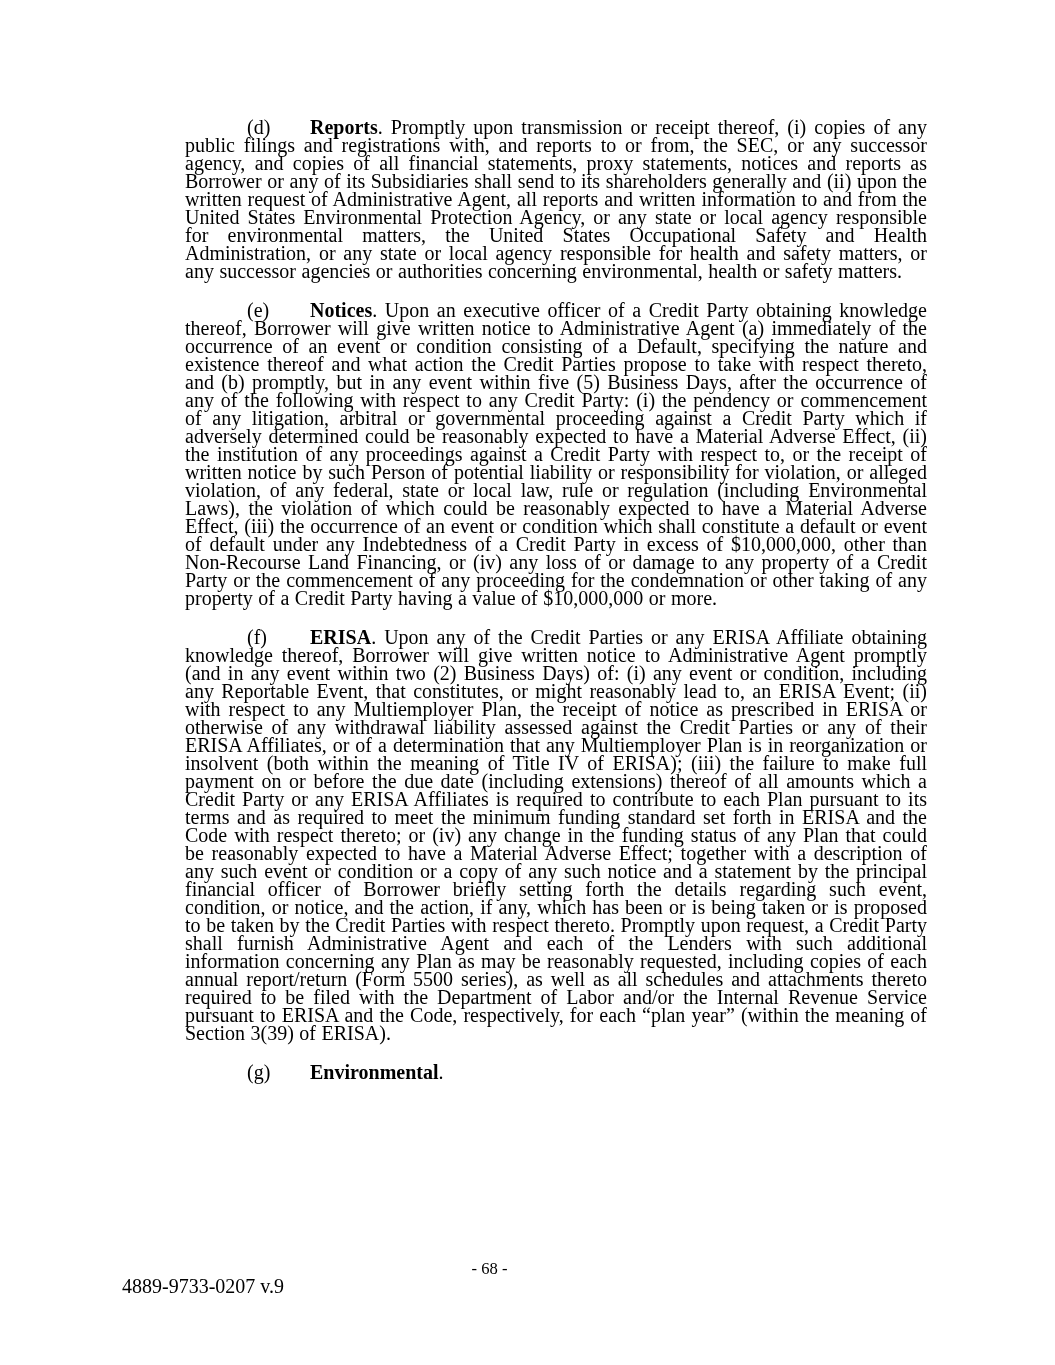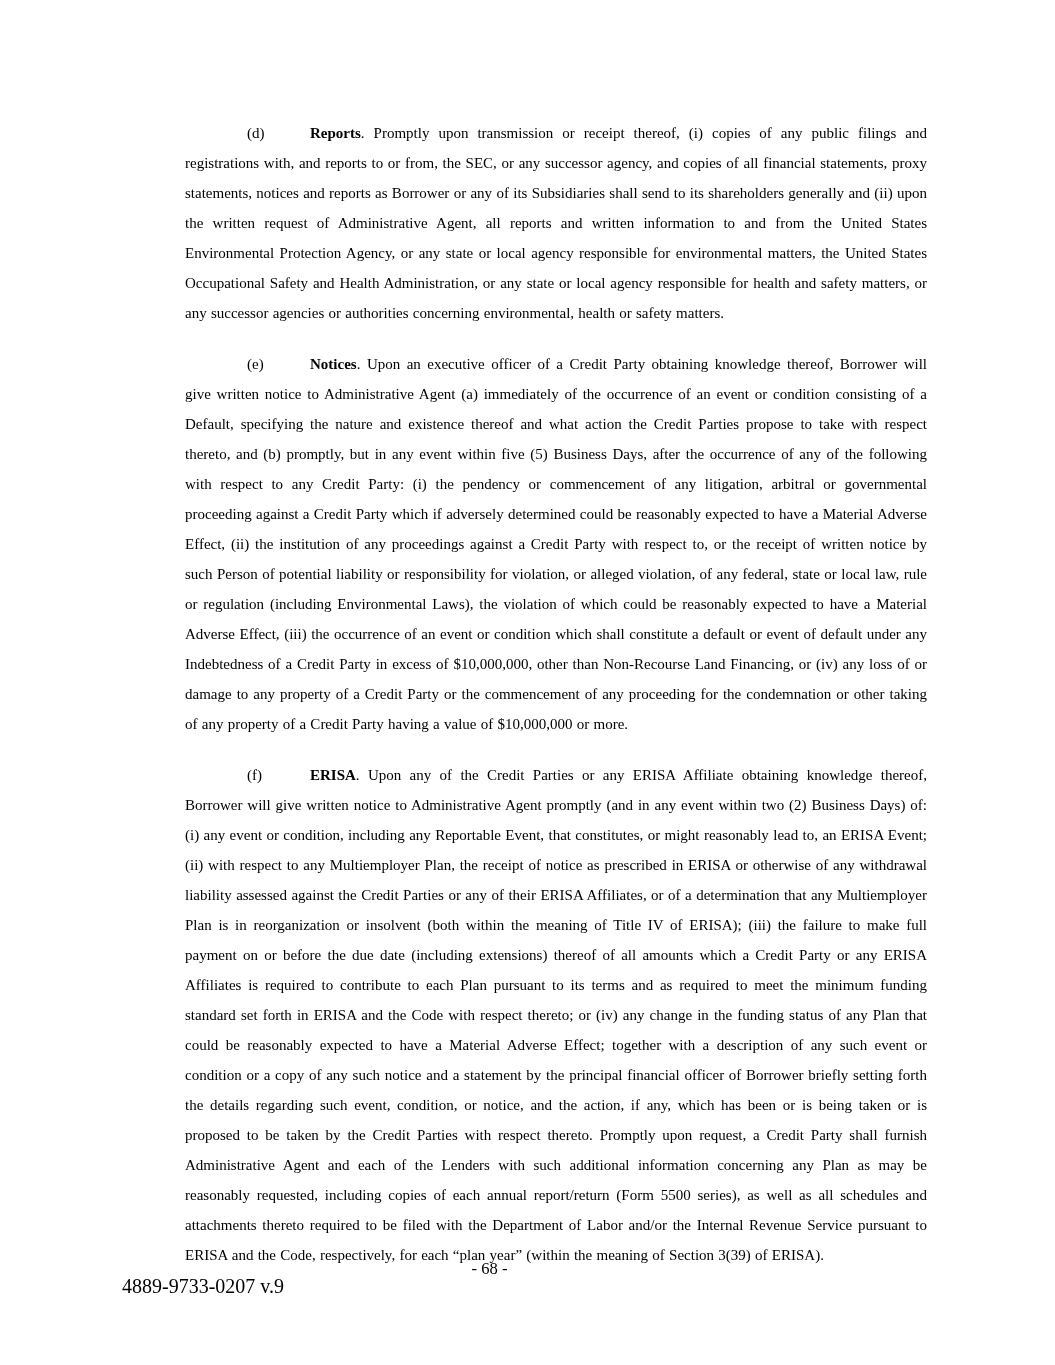--- a/index.html
+++ b/index.html
@@ -21,22 +21,22 @@
     background: #ffffff;
   }
   .content {
     position: absolute;
     left: 185px;
     top: 118px;
     width: 746px;
   }
   p.para {
     margin: 0 4px 21px 0;
-    font-size: 15px;
-    line-height: 30px;
+    font-size: 20px;
+    line-height: 18px;
     text-align: justify;
     text-indent: 62px;
     word-spacing: 0.5px;
   }
   .para-label {
     display: inline-block;
     width: 63px;
     text-indent: 0;
   }
   .para-heading {
@@ -70,18 +70,21 @@
     </p>
 
     <p class="para">
       <span class="para-label">(e)</span><span class="para-heading">Notices</span><span class="para-text">. Upon an executive officer of a Credit Party obtaining knowledge thereof, Borrower will give written notice to Administrative Agent (a) immediately of the occurrence of an event or condition consisting of a Default, specifying the nature and existence thereof and what action the Credit Parties propose to take with respect thereto, and (b) promptly, but in any event within five (5) Business Days, after the occurrence of any of the following with respect to any Credit Party: (i) the pendency or commencement of any litigation, arbitral or governmental proceeding against a Credit Party which if adversely determined could be reasonably expected to have a Material Adverse Effect, (ii) the institution of any proceedings against a Credit Party with respect to, or the receipt of written notice by such Person of potential liability or responsibility for violation, or alleged violation, of any federal, state or local law, rule or regulation (including Environmental Laws), the violation of which could be reasonably expected to have a Material Adverse Effect, (iii) the occurrence of an event or condition which shall constitute a default or event of default under any Indebtedness of a Credit Party in excess of $10,000,000, other than Non-Recourse Land Financing, or (iv) any loss of or damage to any property of a Credit Party or the commencement of any proceeding for the condemnation or other taking of any property of a Credit Party having a value of $10,000,000 or more.</span>
     </p>
 
     <p class="para">
       <span class="para-label">(f)</span><span class="para-heading">ERISA</span><span class="para-text">. Upon any of the Credit Parties or any ERISA Affiliate obtaining knowledge thereof, Borrower will give written notice to Administrative Agent promptly (and in any event within two (2) Business Days) of: (i) any event or condition, including any Reportable Event, that constitutes, or might reasonably lead to, an ERISA Event; (ii) with respect to any Multiemployer Plan, the receipt of notice as prescribed in ERISA or otherwise of any withdrawal liability assessed against the Credit Parties or any of their ERISA Affiliates, or of a determination that any Multiemployer Plan is in reorganization or insolvent (both within the meaning of Title IV of ERISA); (iii) the failure to make full payment on or before the due date (including extensions) thereof of all amounts which a Credit Party or any ERISA Affiliates is required to contribute to each Plan pursuant to its terms and as required to meet the minimum funding standard set forth in ERISA and the Code with respect thereto; or (iv) any change in the funding status of any Plan that could be reasonably expected to have a Material Adverse Effect; together with a description of any such event or condition or a copy of any such notice and a statement by the principal financial officer of Borrower briefly setting forth the details regarding such event, condition, or notice, and the action, if any, which has been or is being taken or is proposed to be taken by the Credit Parties with respect thereto. Promptly upon request, a Credit Party shall furnish Administrative Agent and each of the Lenders with such additional information concerning any Plan as may be reasonably requested, including copies of each annual report/return (Form 5500 series), as well as all schedules and attachments thereto required to be filed with the Department of Labor and/or the Internal Revenue Service pursuant to ERISA and the Code, respectively, for each “plan year” (within the meaning of Section 3(39) of ERISA).</span>
     </p>
 
+    <p class="para">
+      <span class="para-label">(g)</span><span class="para-heading">Environmental</span><span class="para-text">.</span>
+    </p>
 
   </div>
 
   <div class="page-number">- 68 -</div>
   <div class="doc-id">4889-9733-0207 v.9</div>
 </div>
 
 </body></html>

